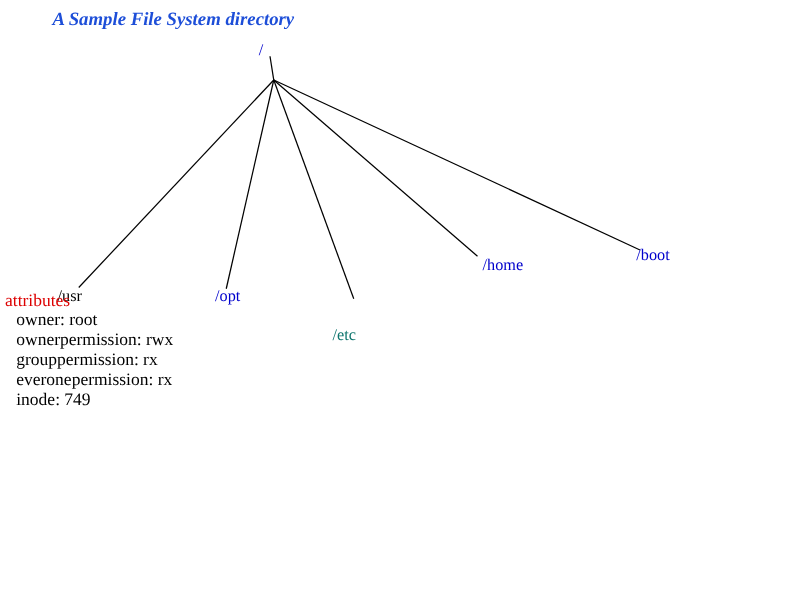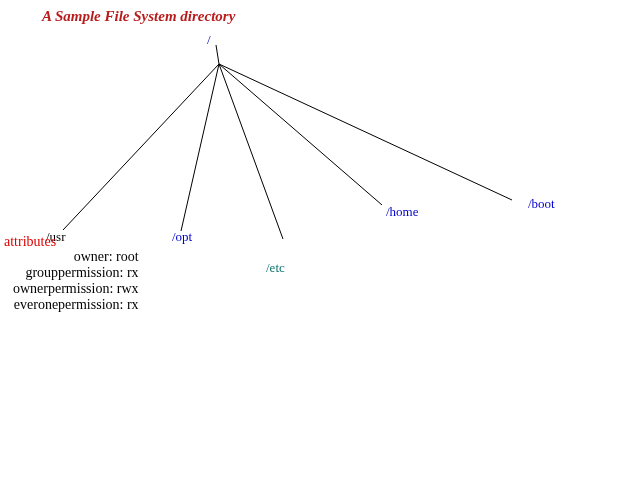--- a/index.html
+++ b/index.html
@@ -46,51 +46,51 @@
   }
   #attributes-heading {
     line-height: 15px;
     white-space: nowrap;
   }
   .attr-item {
     margin-left: 9px;
     line-height: 16px;
     white-space: nowrap;
     color: #000000;
-    text-align: right;
   }
 </style>
 </head>
 <body>
 
 <div id="canvas" style="background: rgb(255, 255, 255);">
 
-  <h1 id="diagram-title" style="color: #b91c1c;">A Sample File System directory</h1>
+  <h1 id="diagram-title" style="color: #1d4ed8;">A Sample File System directory</h1>
 
   <svg id="edges" xmlns="http://www.w3.org/2000/svg" viewBox="0 0 640 480">
       <line x1="216" y1="45" x2="219" y2="64" stroke="#000000" stroke-width="1"></line>
       <line x1="219" y1="64" x2="63" y2="230" stroke="#000000" stroke-width="1"></line>
       <line x1="219" y1="64" x2="181" y2="231" stroke="#000000" stroke-width="1"></line>
       <line x1="219" y1="64" x2="283" y2="239" stroke="#000000" stroke-width="1"></line>
       <line x1="219" y1="64" x2="382" y2="205" stroke="#000000" stroke-width="1"></line>
       <line x1="219" y1="64" x2="512" y2="200" stroke="#000000" stroke-width="1"></line>
     </svg>
 
   <div id="node-layer">
       <div class="node" style="left: 207px; top: 33px; color: rgb(0, 0, 204);">/</div>
       <div class="node" style="left: 46px; top: 230px; color: #000000;">/usr</div>
       <div class="node" style="left: 172px; top: 230px; color: rgb(0, 0, 204); text-align: center;">/opt</div>
       <div class="node" style="left: 266px; top: 237px; color: #0f766e; margin-top: 24px;">/etc</div>
       <div class="node" style="left: 374px; top: 205px; color: rgb(0, 0, 204); margin-left: 12px;">/home</div>
-      <div class="node" style="left: 528px; top: 197px; color: rgb(0, 0, 204);">/boot</div>
+      <div class="node" style="left: 509px; top: 197px; color: rgb(0, 0, 204);">/boot</div>
     </div>
 
   <div id="attributes-panel">
     <div id="attributes-heading" style="color: rgb(221, 0, 0);">attributes</div>
     <div id="attr-items">
         <div class="attr-item">owner: root</div>
+        <div class="attr-item">ownerpermission: rwx</div>
         <div class="attr-item">grouppermission: rx</div>
-        <div class="attr-item">ownerpermission: rwx</div>
         <div class="attr-item">everonepermission: rx</div>
+        <div class="attr-item">inode: 749</div>
       </div>
   </div>
 
 </div>
 
 </body></html>

